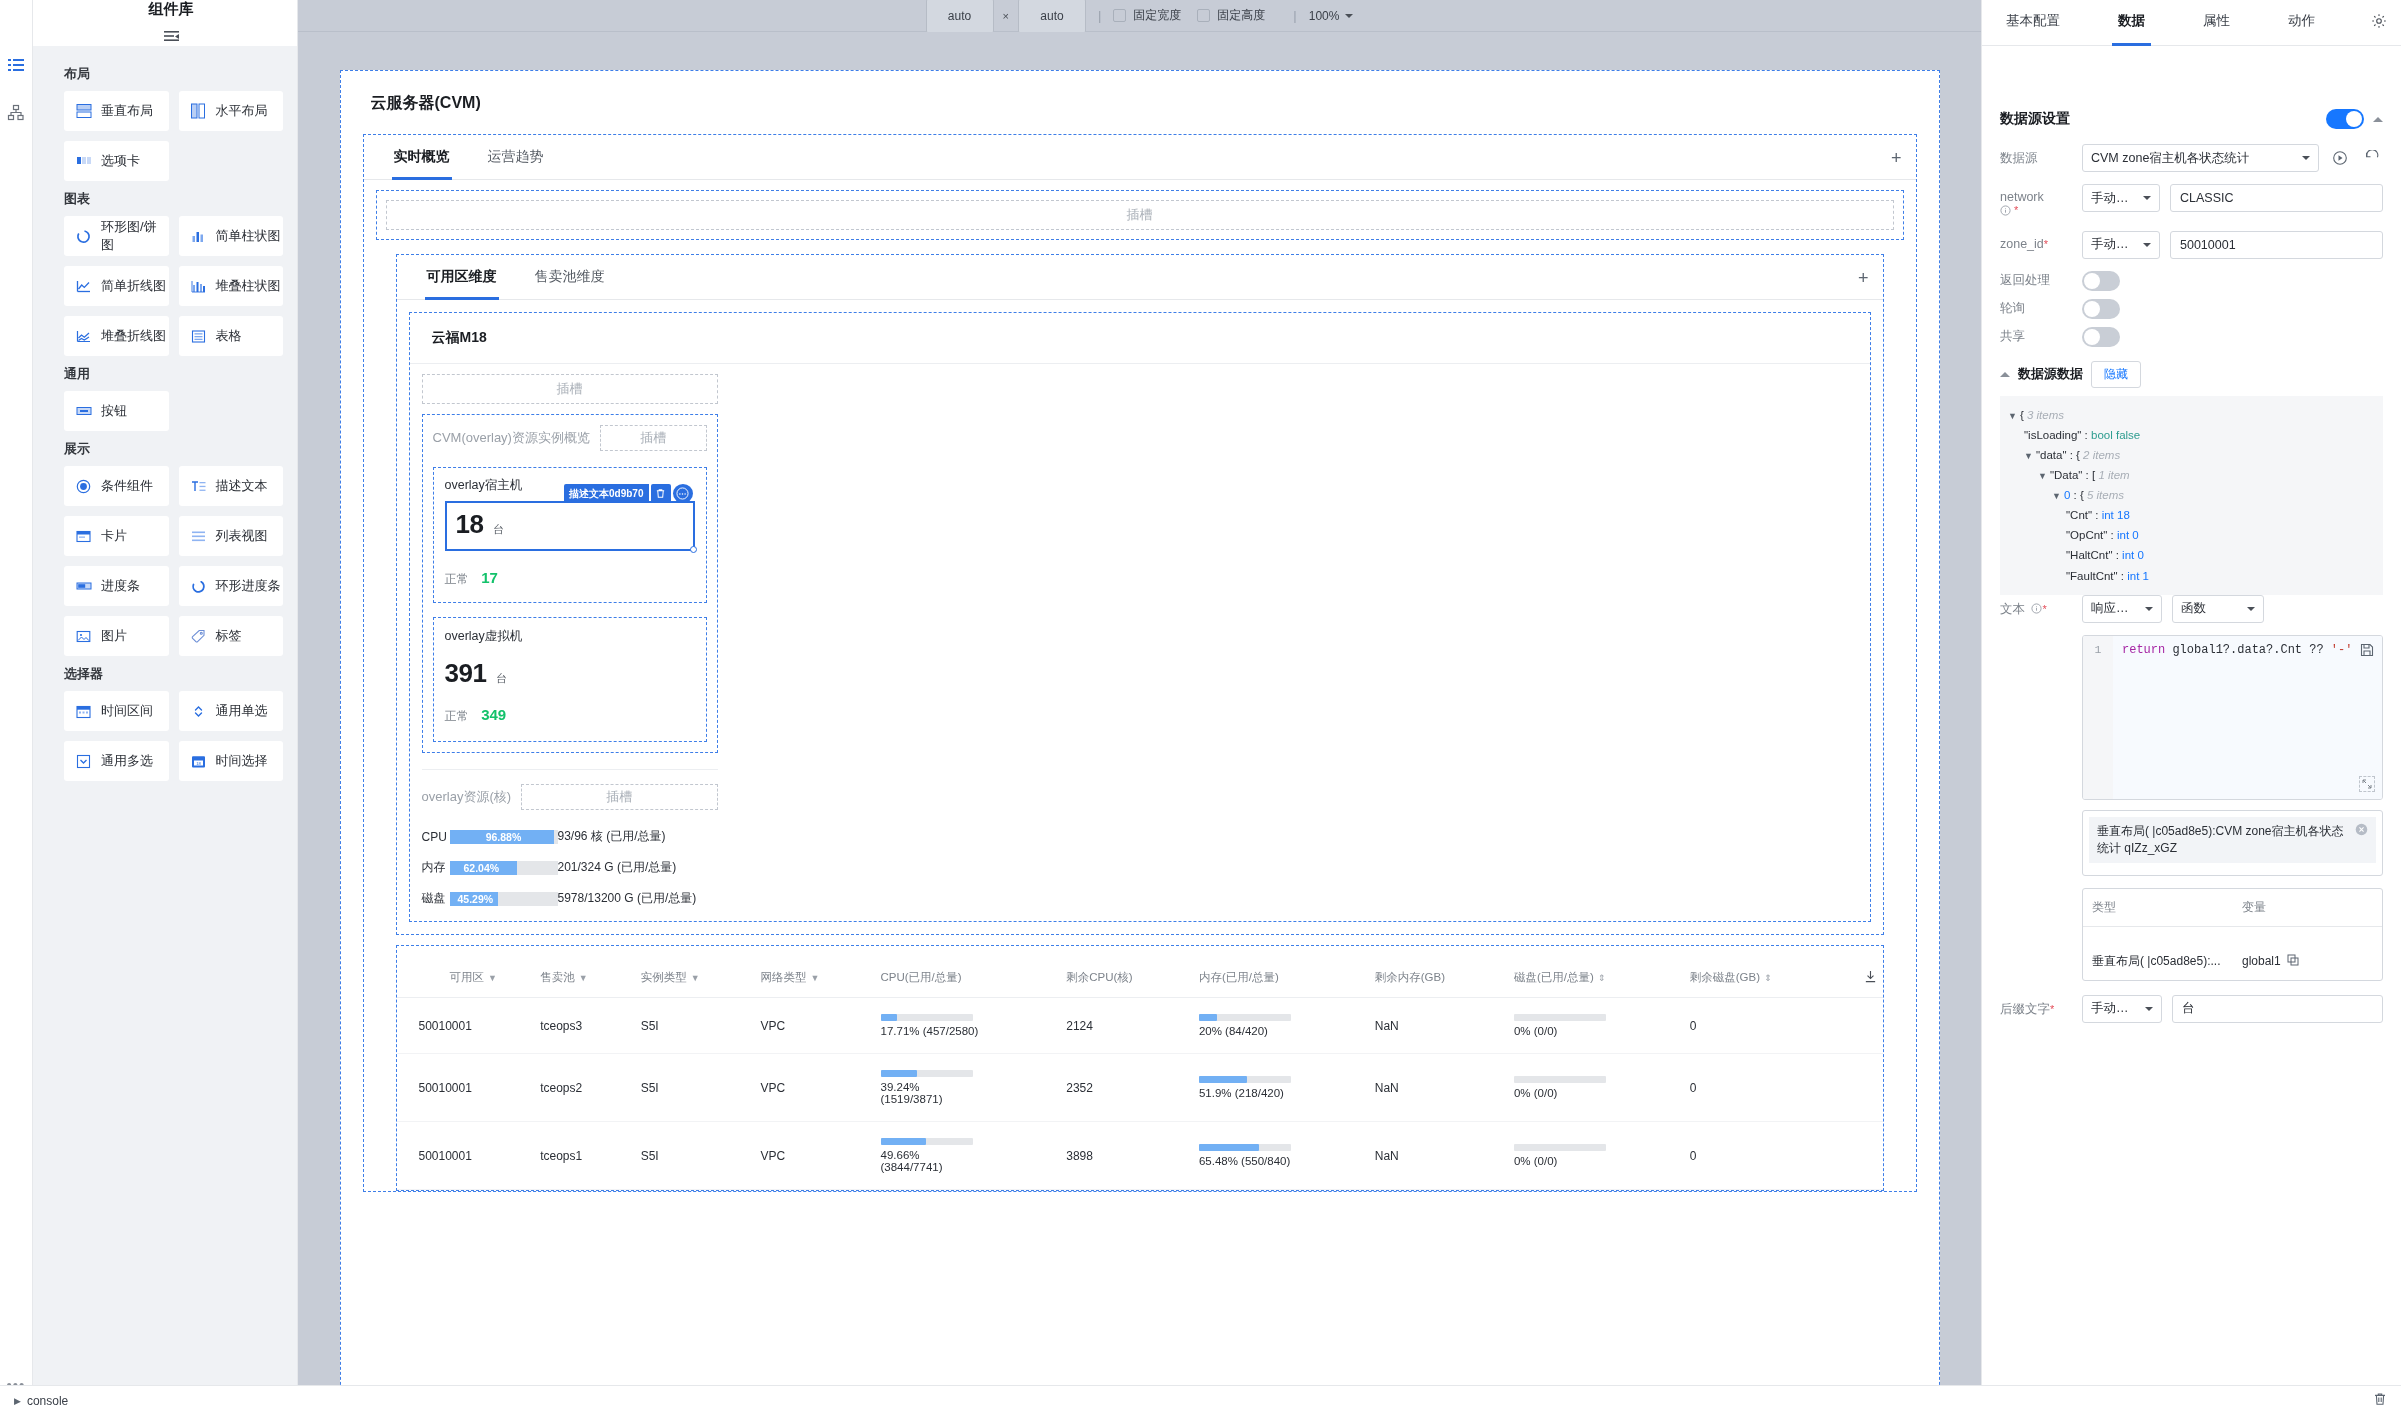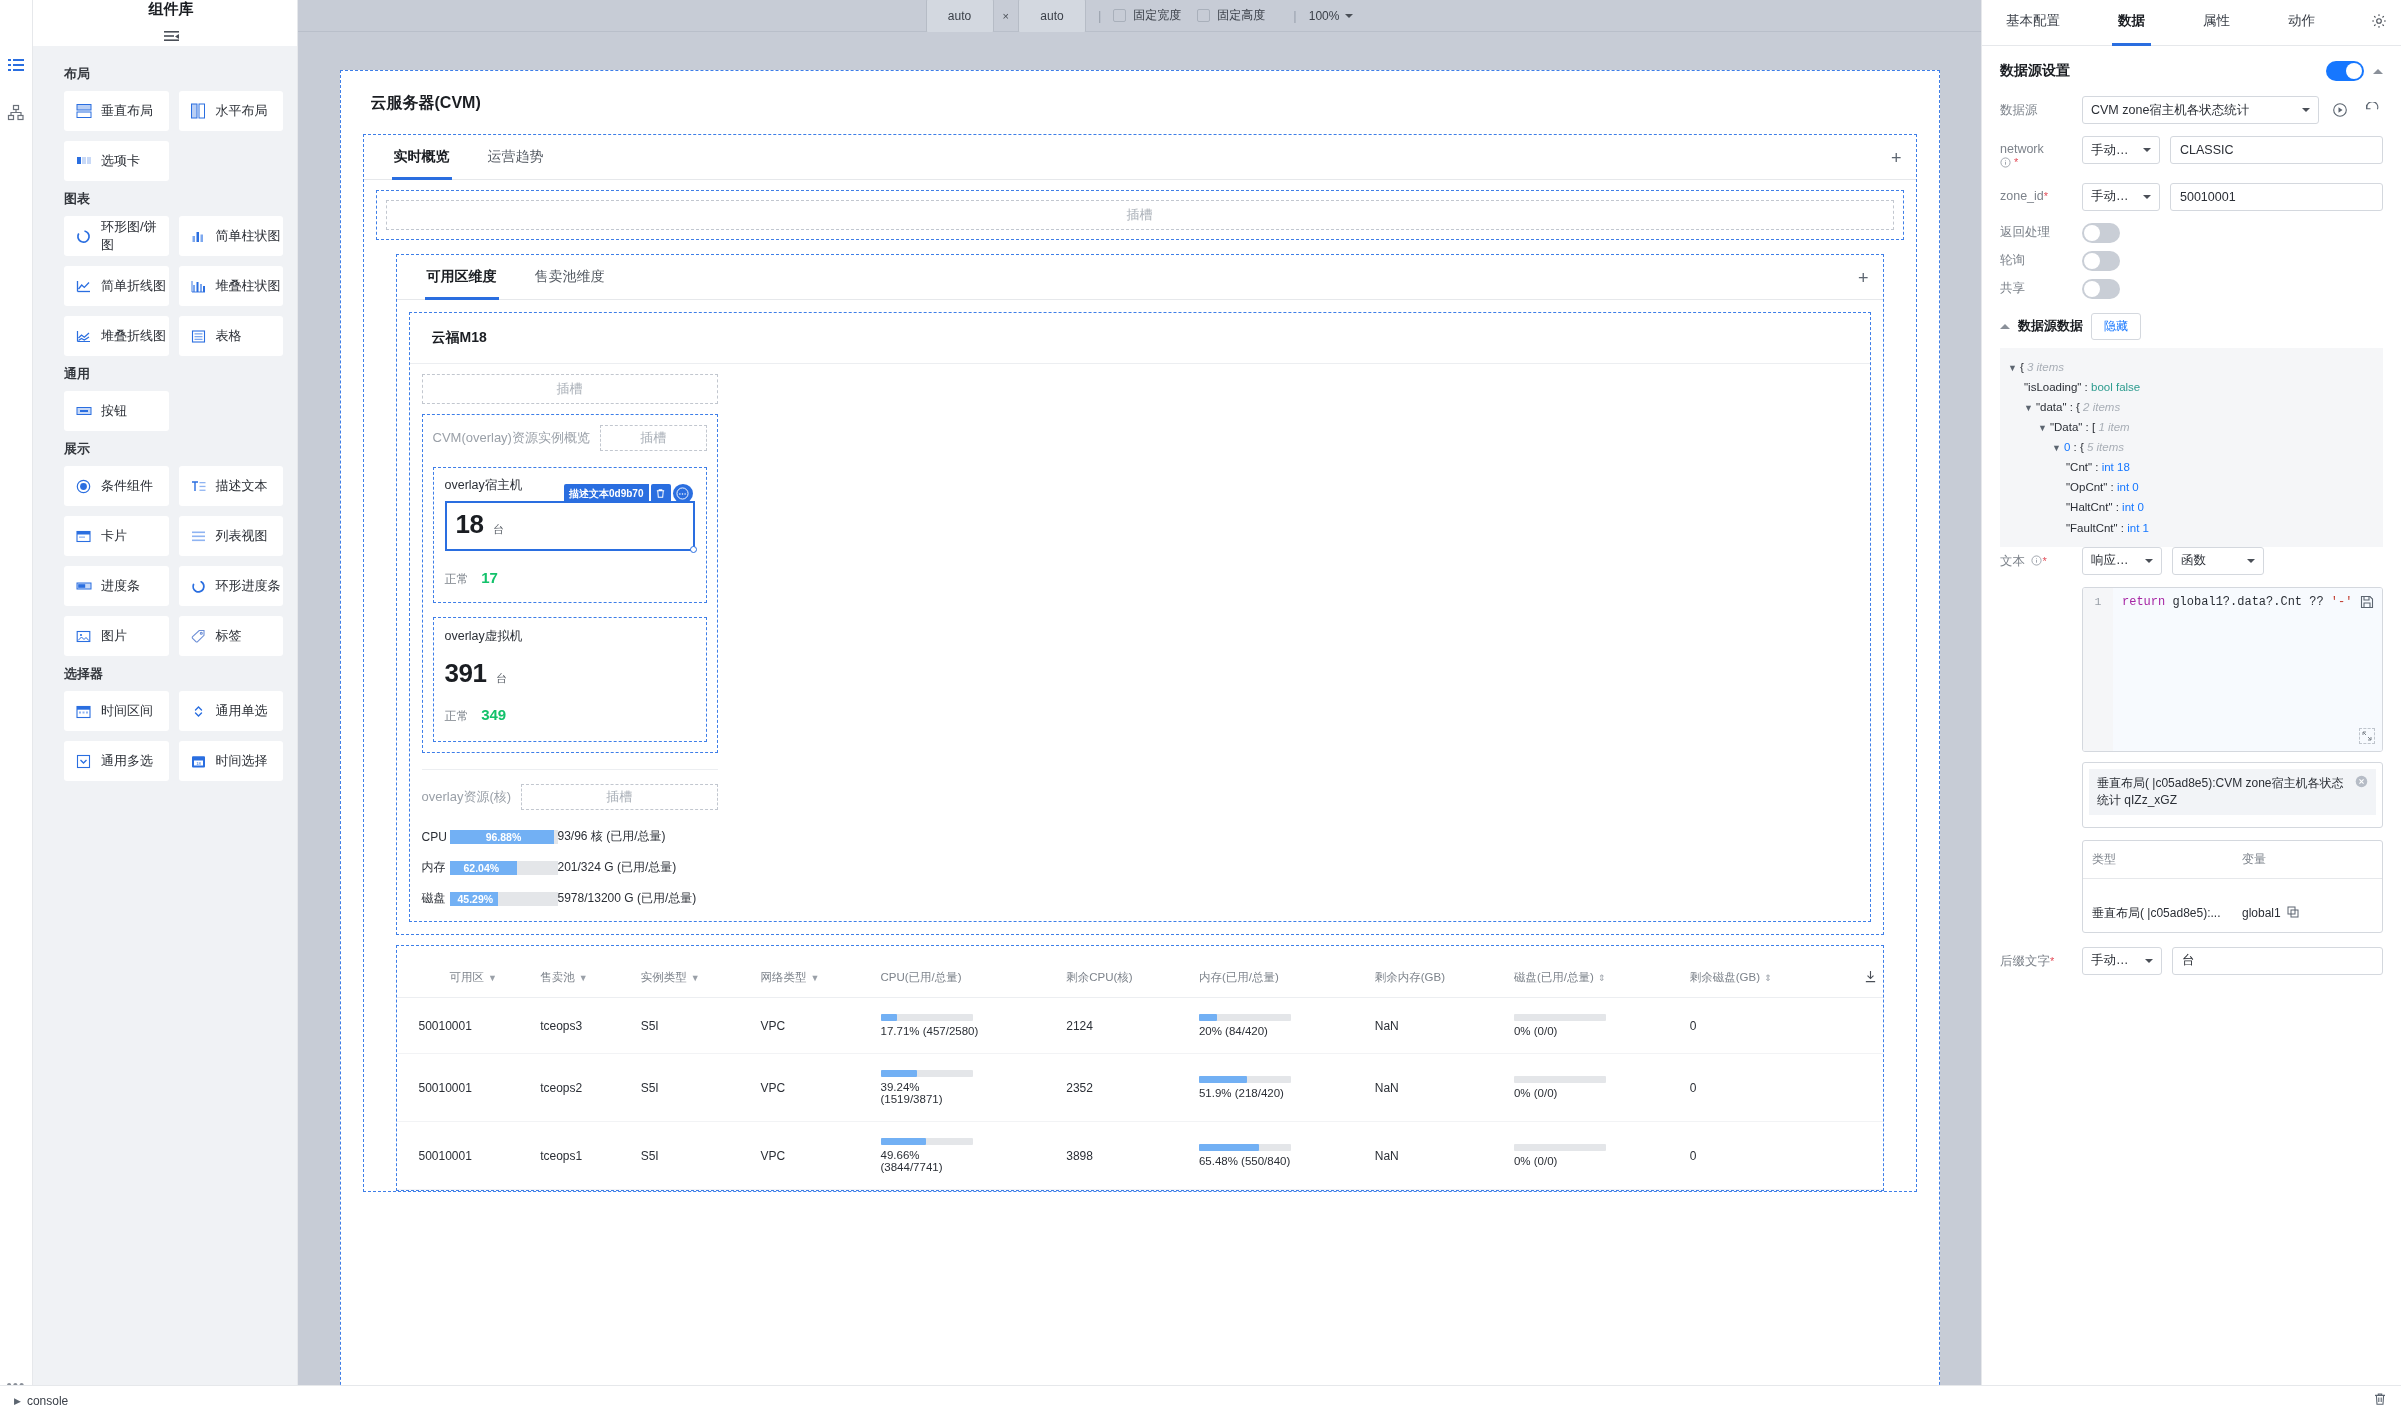--- a/index.html
+++ b/index.html
@@ -173,21 +173,21 @@
   }
   .filter-ico { font-size: 9px; color: #9aa0a8; margin-left: 4px; }
   .cellbar-wrap { width: 92px; height: 7px; background: #e4e6e9; border-radius:1px; margin-bottom:4px;}
   .cellbar-fill { height: 100%; background: #72b0f4; border-radius:1px;}
   .cell-txt { font-size: 11.5px; color: #2b2f36; }
   .dl-ico { float: right; color: #4a4f57; cursor:pointer;}
 
   
   .rightpanel {
     width: 420px; flex: 0 0 420px; height: 1415px; background: #fff;
-    border-left: 1px solid #e6e8eb; display: flex; flex-direction: column;
+    border-left: 1px solid #e6e8eb; display: flex; flex-direction: column; gap: 48px;
   }
   .rp-tabs {
     display: flex; align-items: center; height: 46px; border-bottom: 1px solid #e6e8eb;
     padding: 0 14px 0 18px; gap: 0;
   }
   .rp-tab {
     font-size: 13.5px; color: #3b4049; cursor: pointer; height: 46px;
     display: flex; align-items: center; padding: 0 6px; margin-right: 46px;
     border-bottom: 3px solid transparent;
   }

